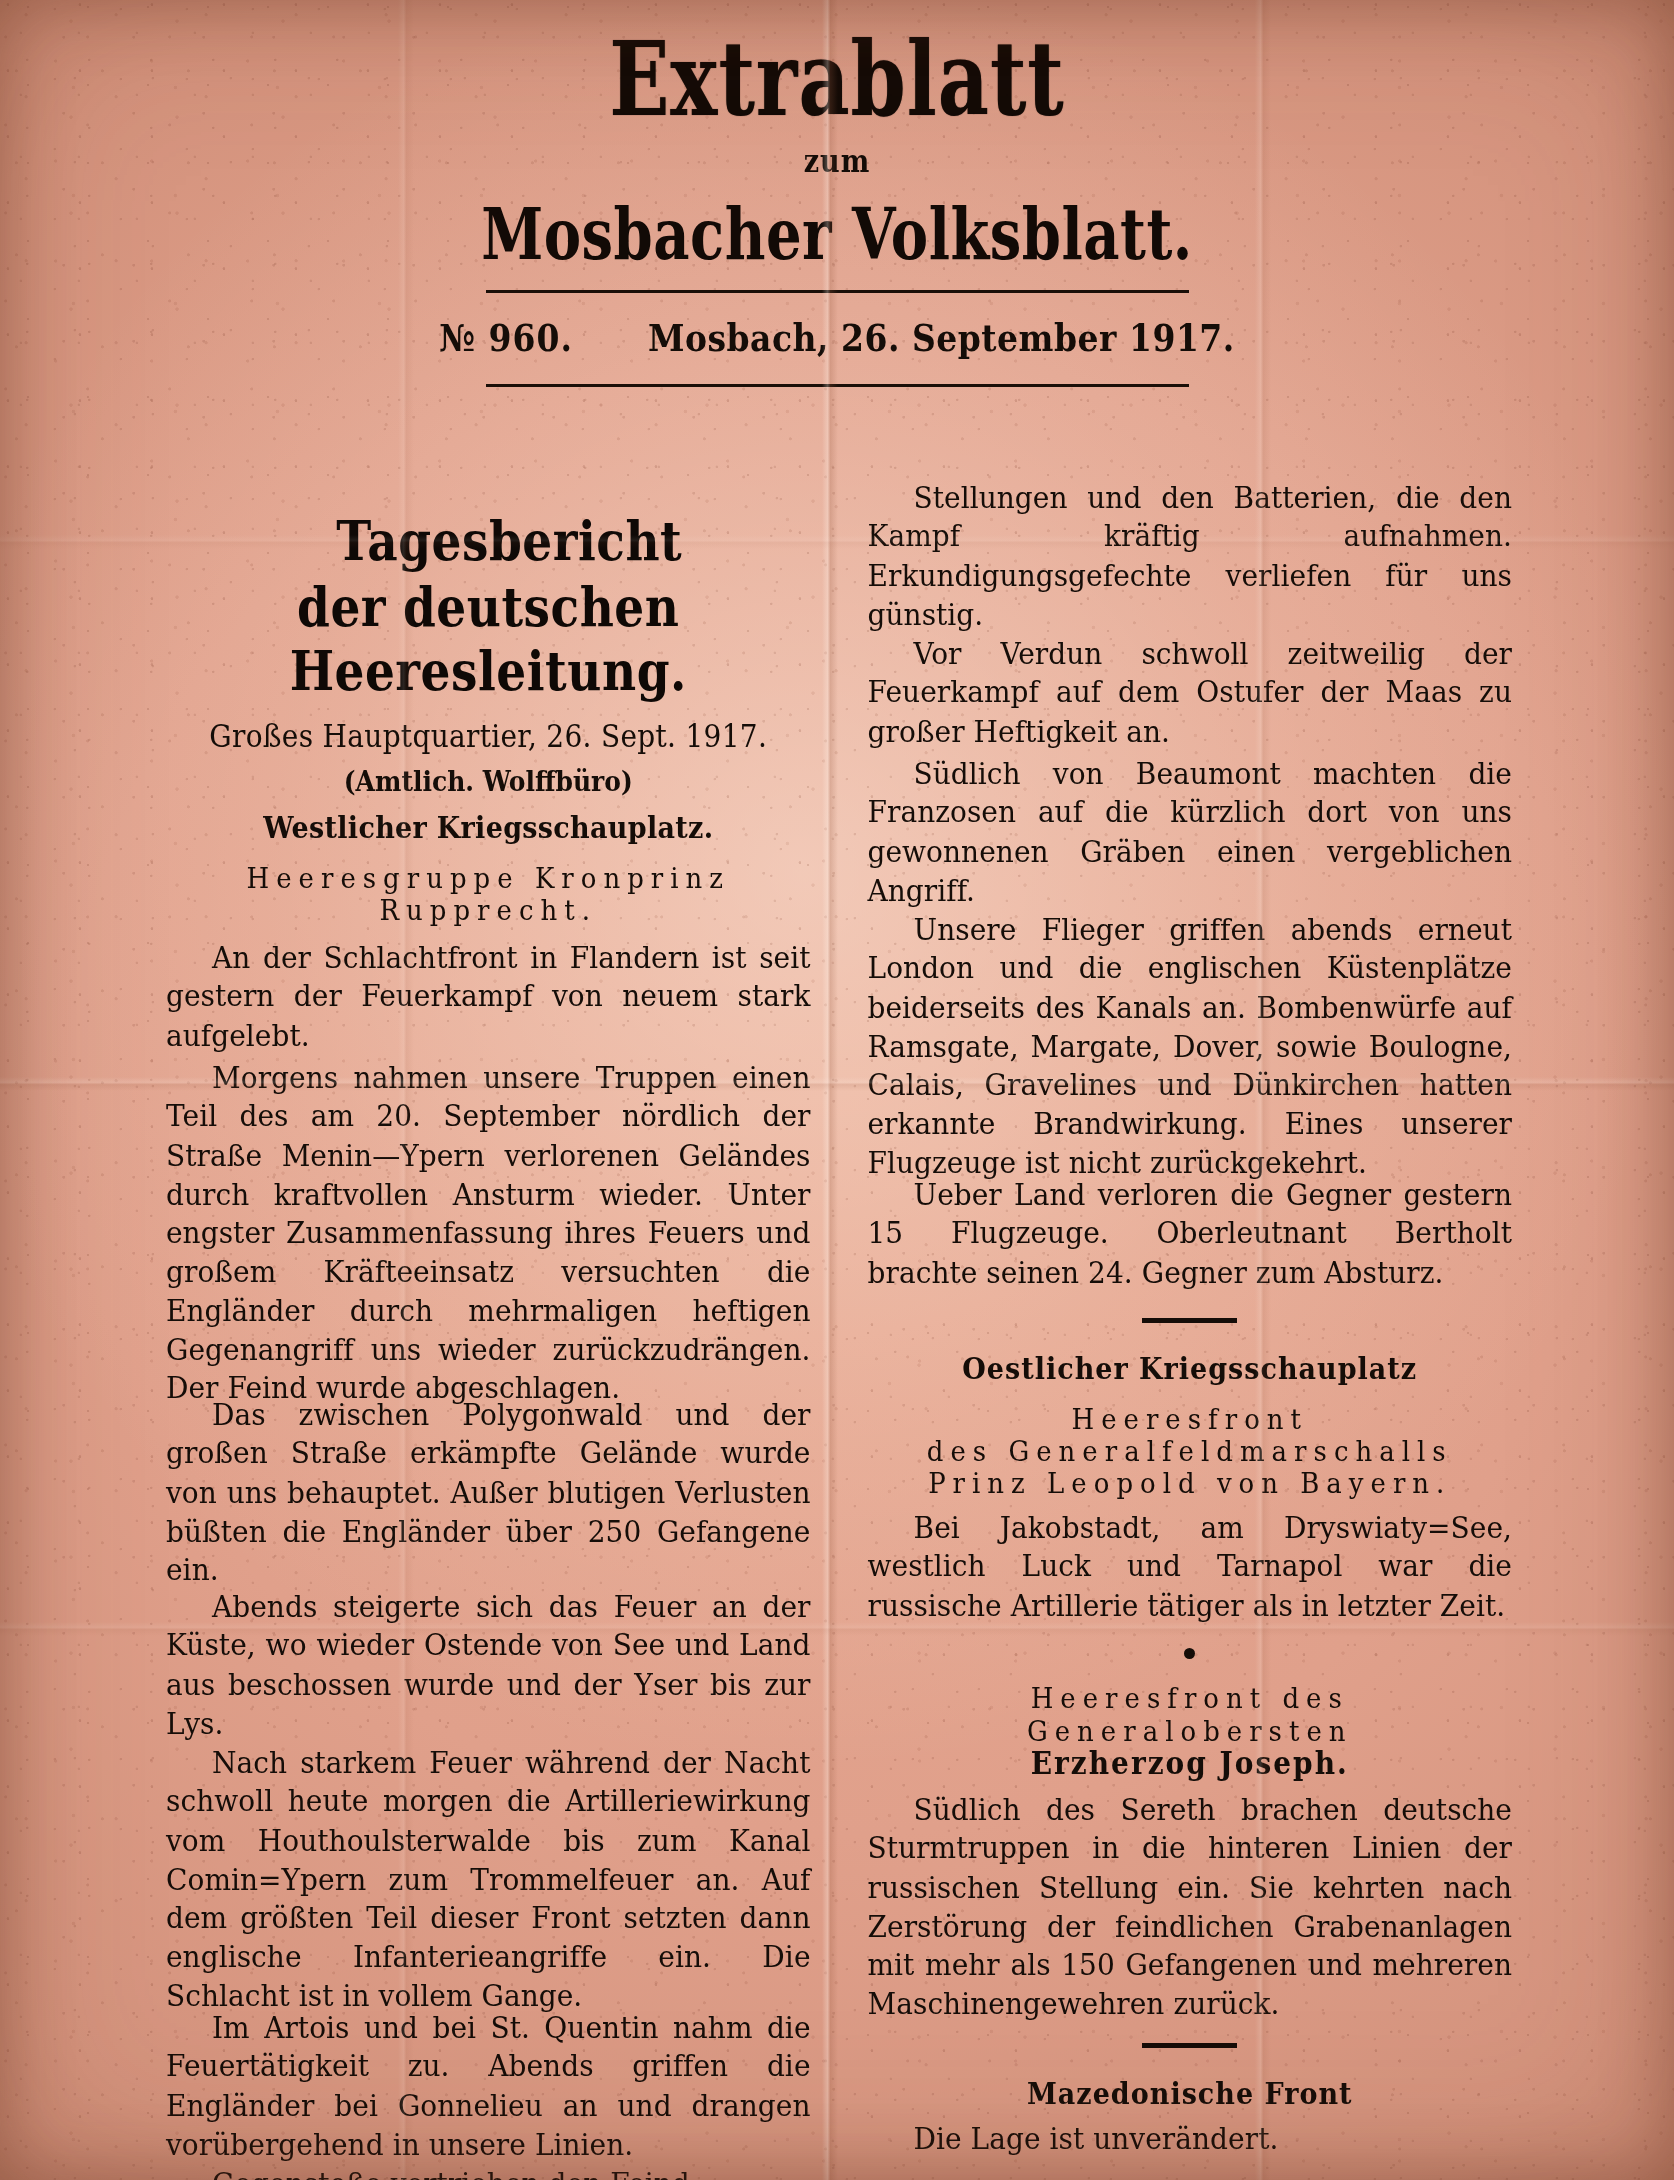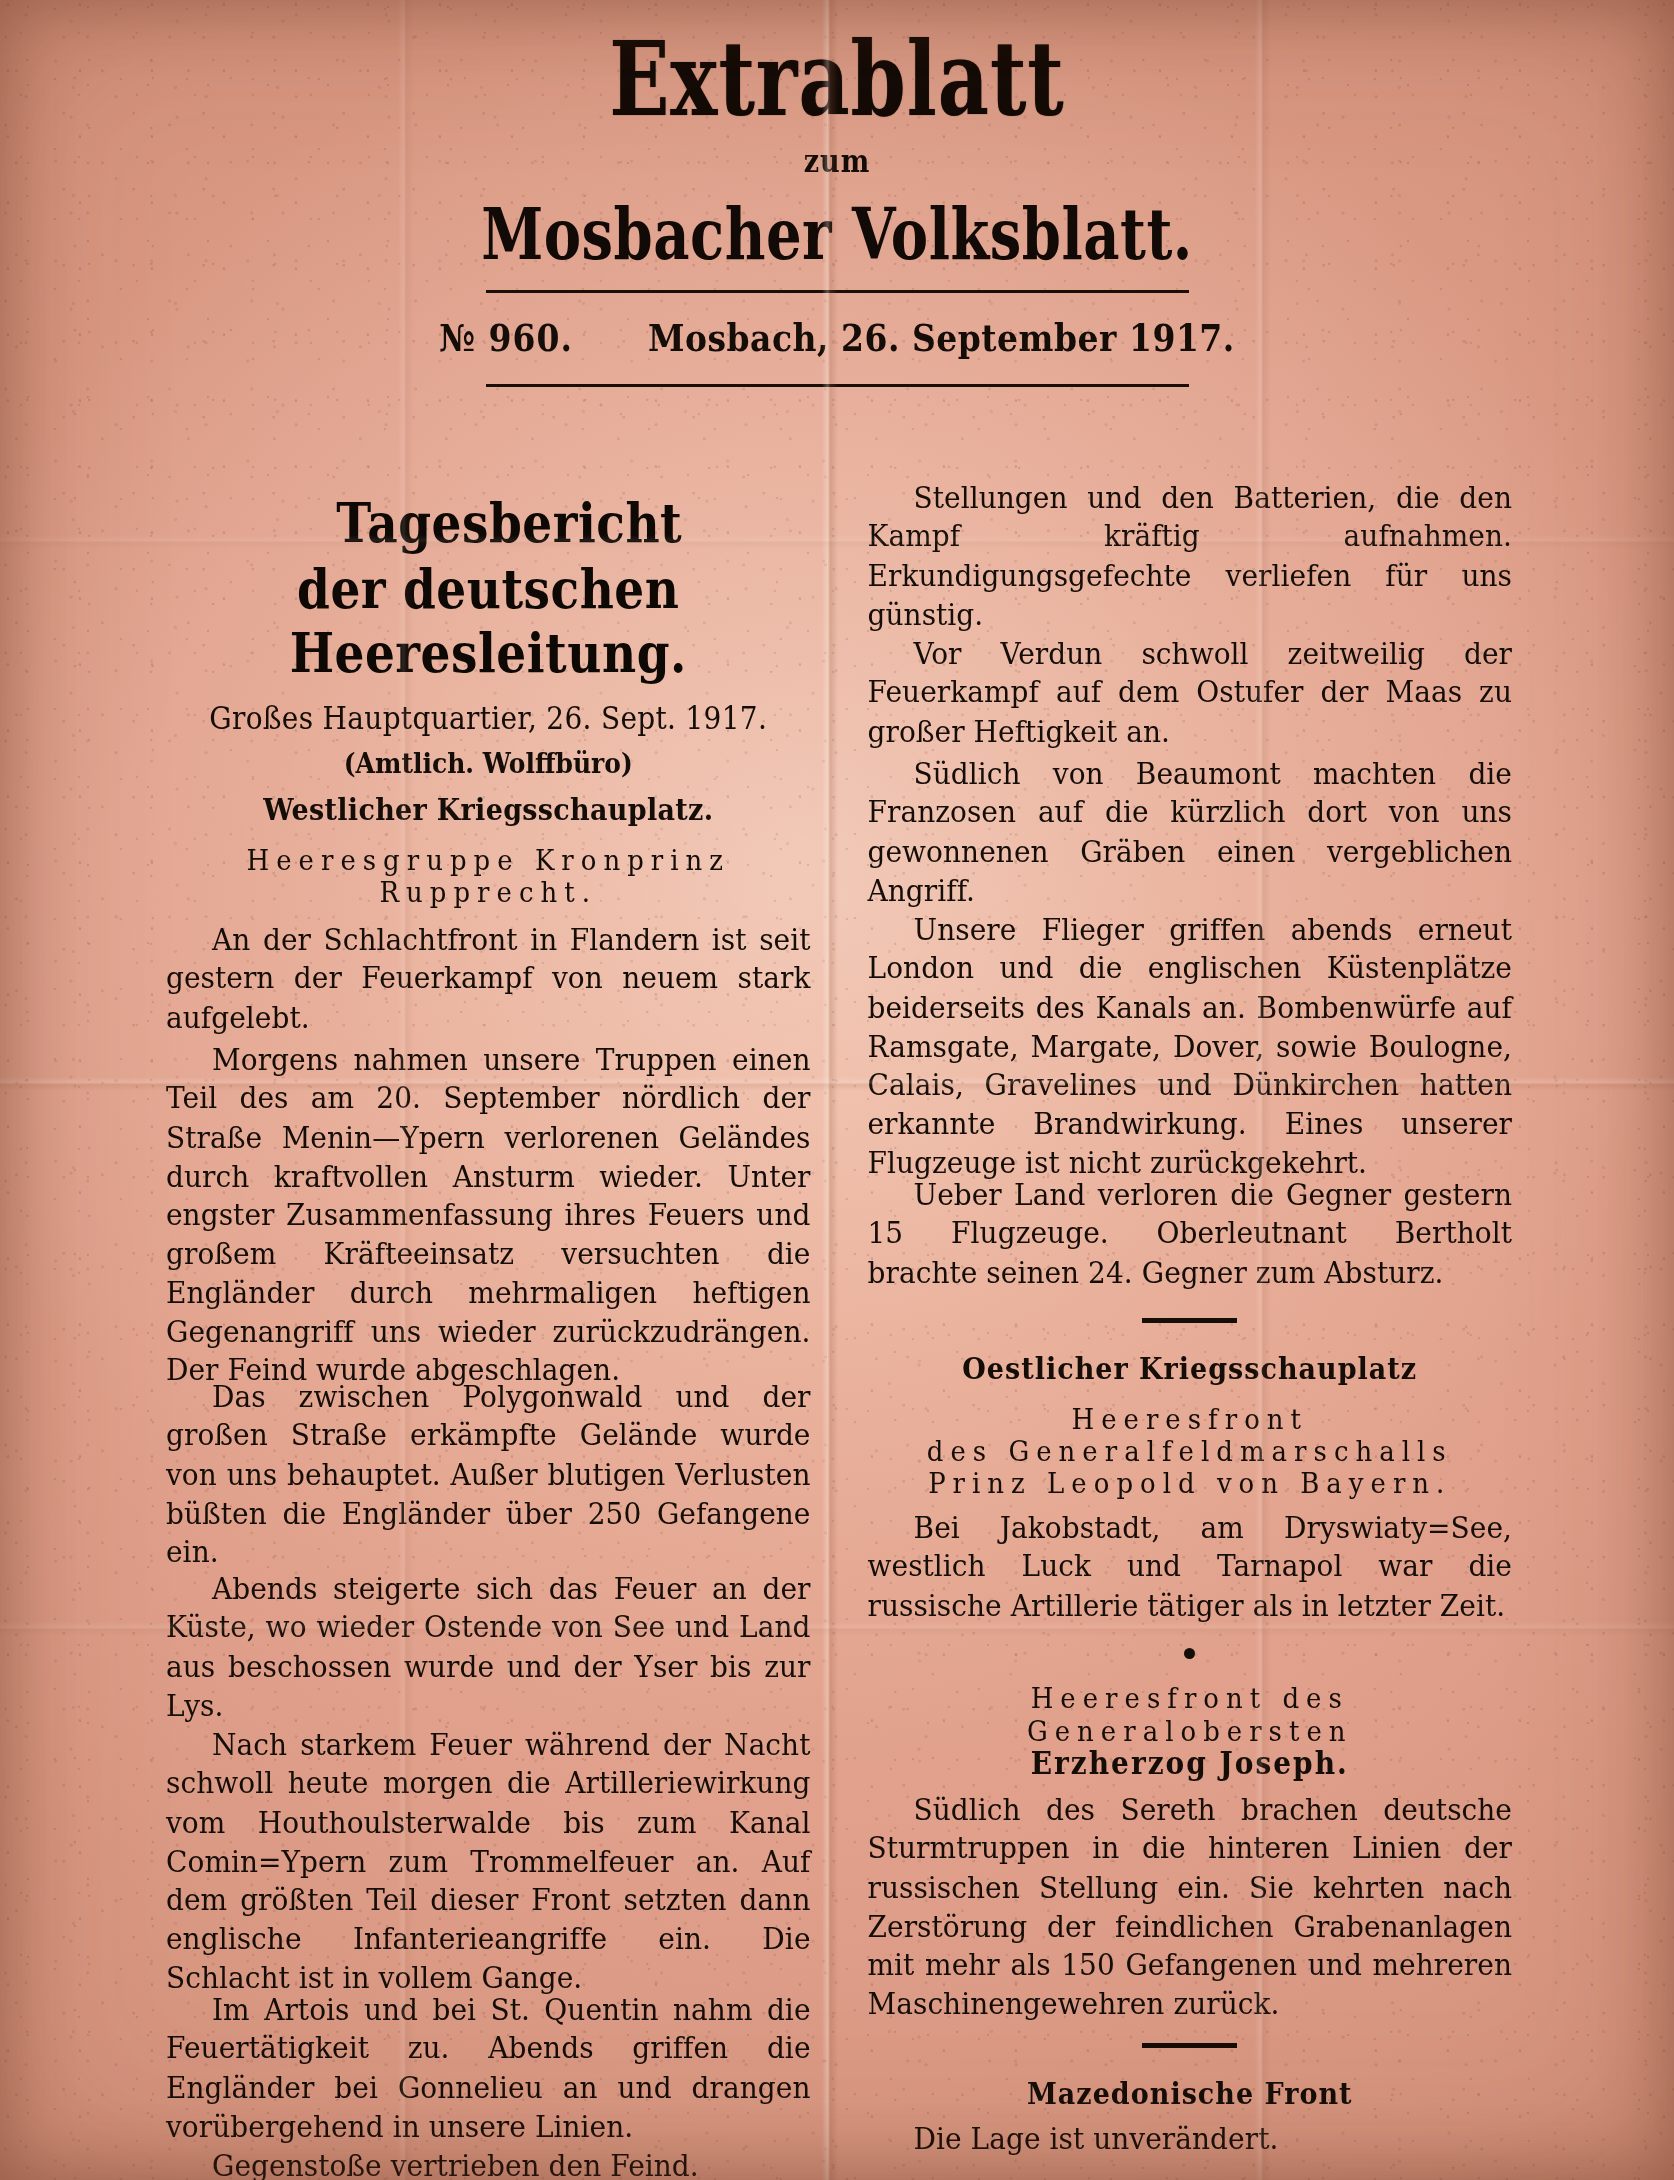--- a/index.html
+++ b/index.html
@@ -170,21 +170,21 @@
     display: flex;
     gap: 57px;
   }
   .col { width: 645px; }
 
   
   .headline {
     text-align: center;
     font-weight: 700;
     color: #0f0906;
-    margin: 30px 0 0 0;
+    margin: 48px 0 0 0;
   }
   .hl-1 {
     font-size: 47px;
     letter-spacing: 0.5px;
     transform: scaleY(1.16);
     margin-left: 42px;
   }
   .hl-2 {
     font-size: 47px;
     letter-spacing: 0.5px;

